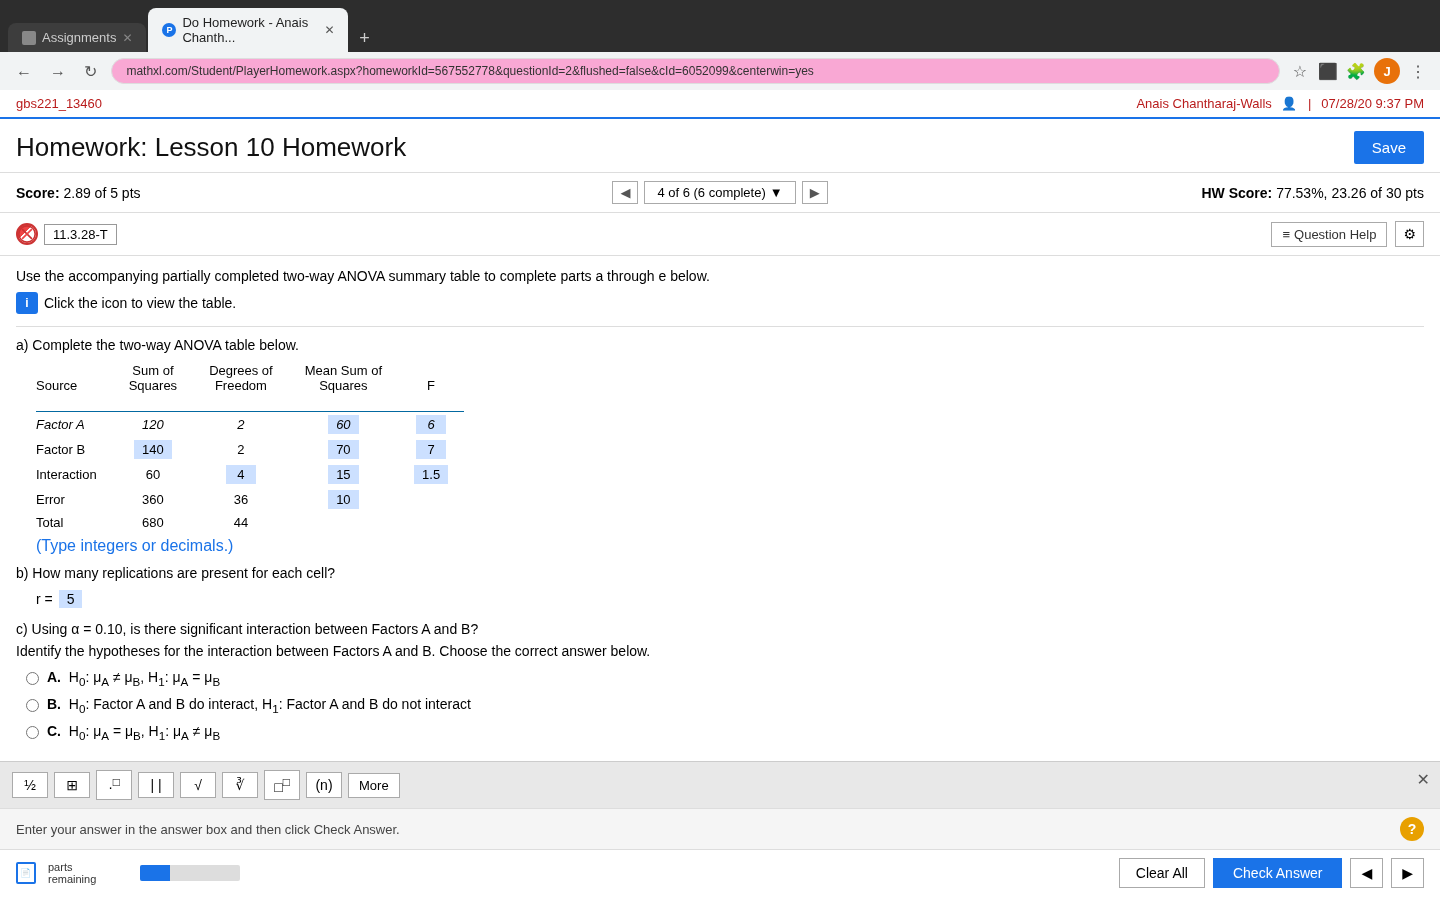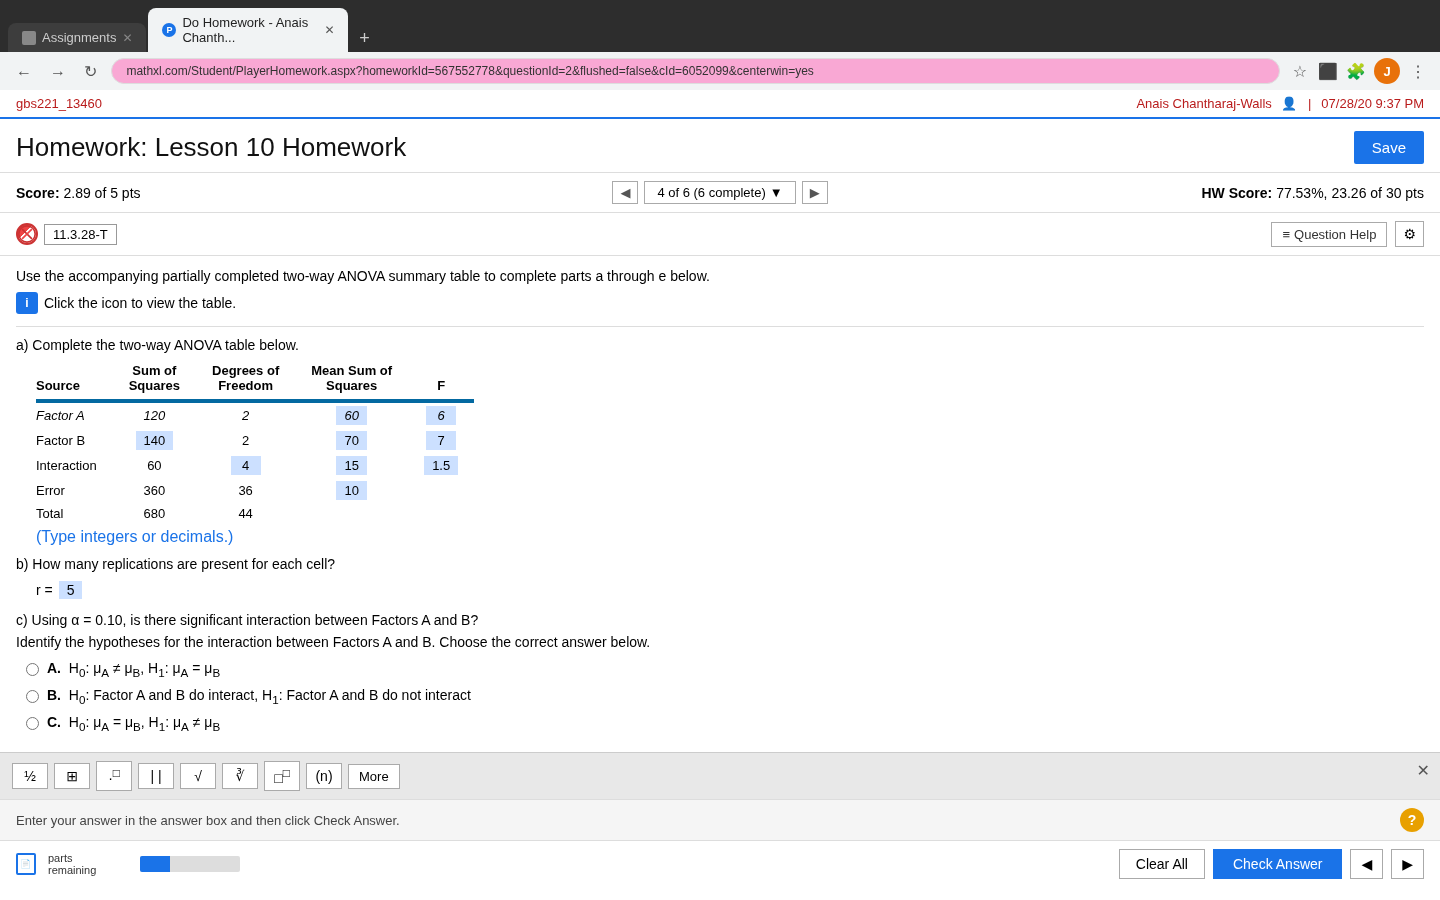--- a/index.html
+++ b/index.html
@@ -215,23 +215,23 @@
     .part-label { font-size: 14px; margin: 10px 0 8px; }
 
     
     .anova-table {
       border-collapse: collapse;
       margin: 8px 0 4px 20px;
       font-size: 13px;
     }
     .anova-table th {
       text-align: center;
-      font-weight: bold;
-      padding: 2px 16px 6px;
-      border-bottom: 4px solid #0369a1;
+      font-weight: normal;
+      padding: 2px 16px 18px;
+      border-bottom: 1px solid #0369a1;
       vertical-align: bottom;
     }
     .anova-table th.left { text-align: left; padding-left: 0; }
     .anova-table td {
       text-align: center;
       padding: 3px 16px;
     }
     .anova-table td.left { text-align: left; padding-left: 0; }
     .anova-table tr:first-child td { border-top: 1px solid #333; font-style: italic; }
 

